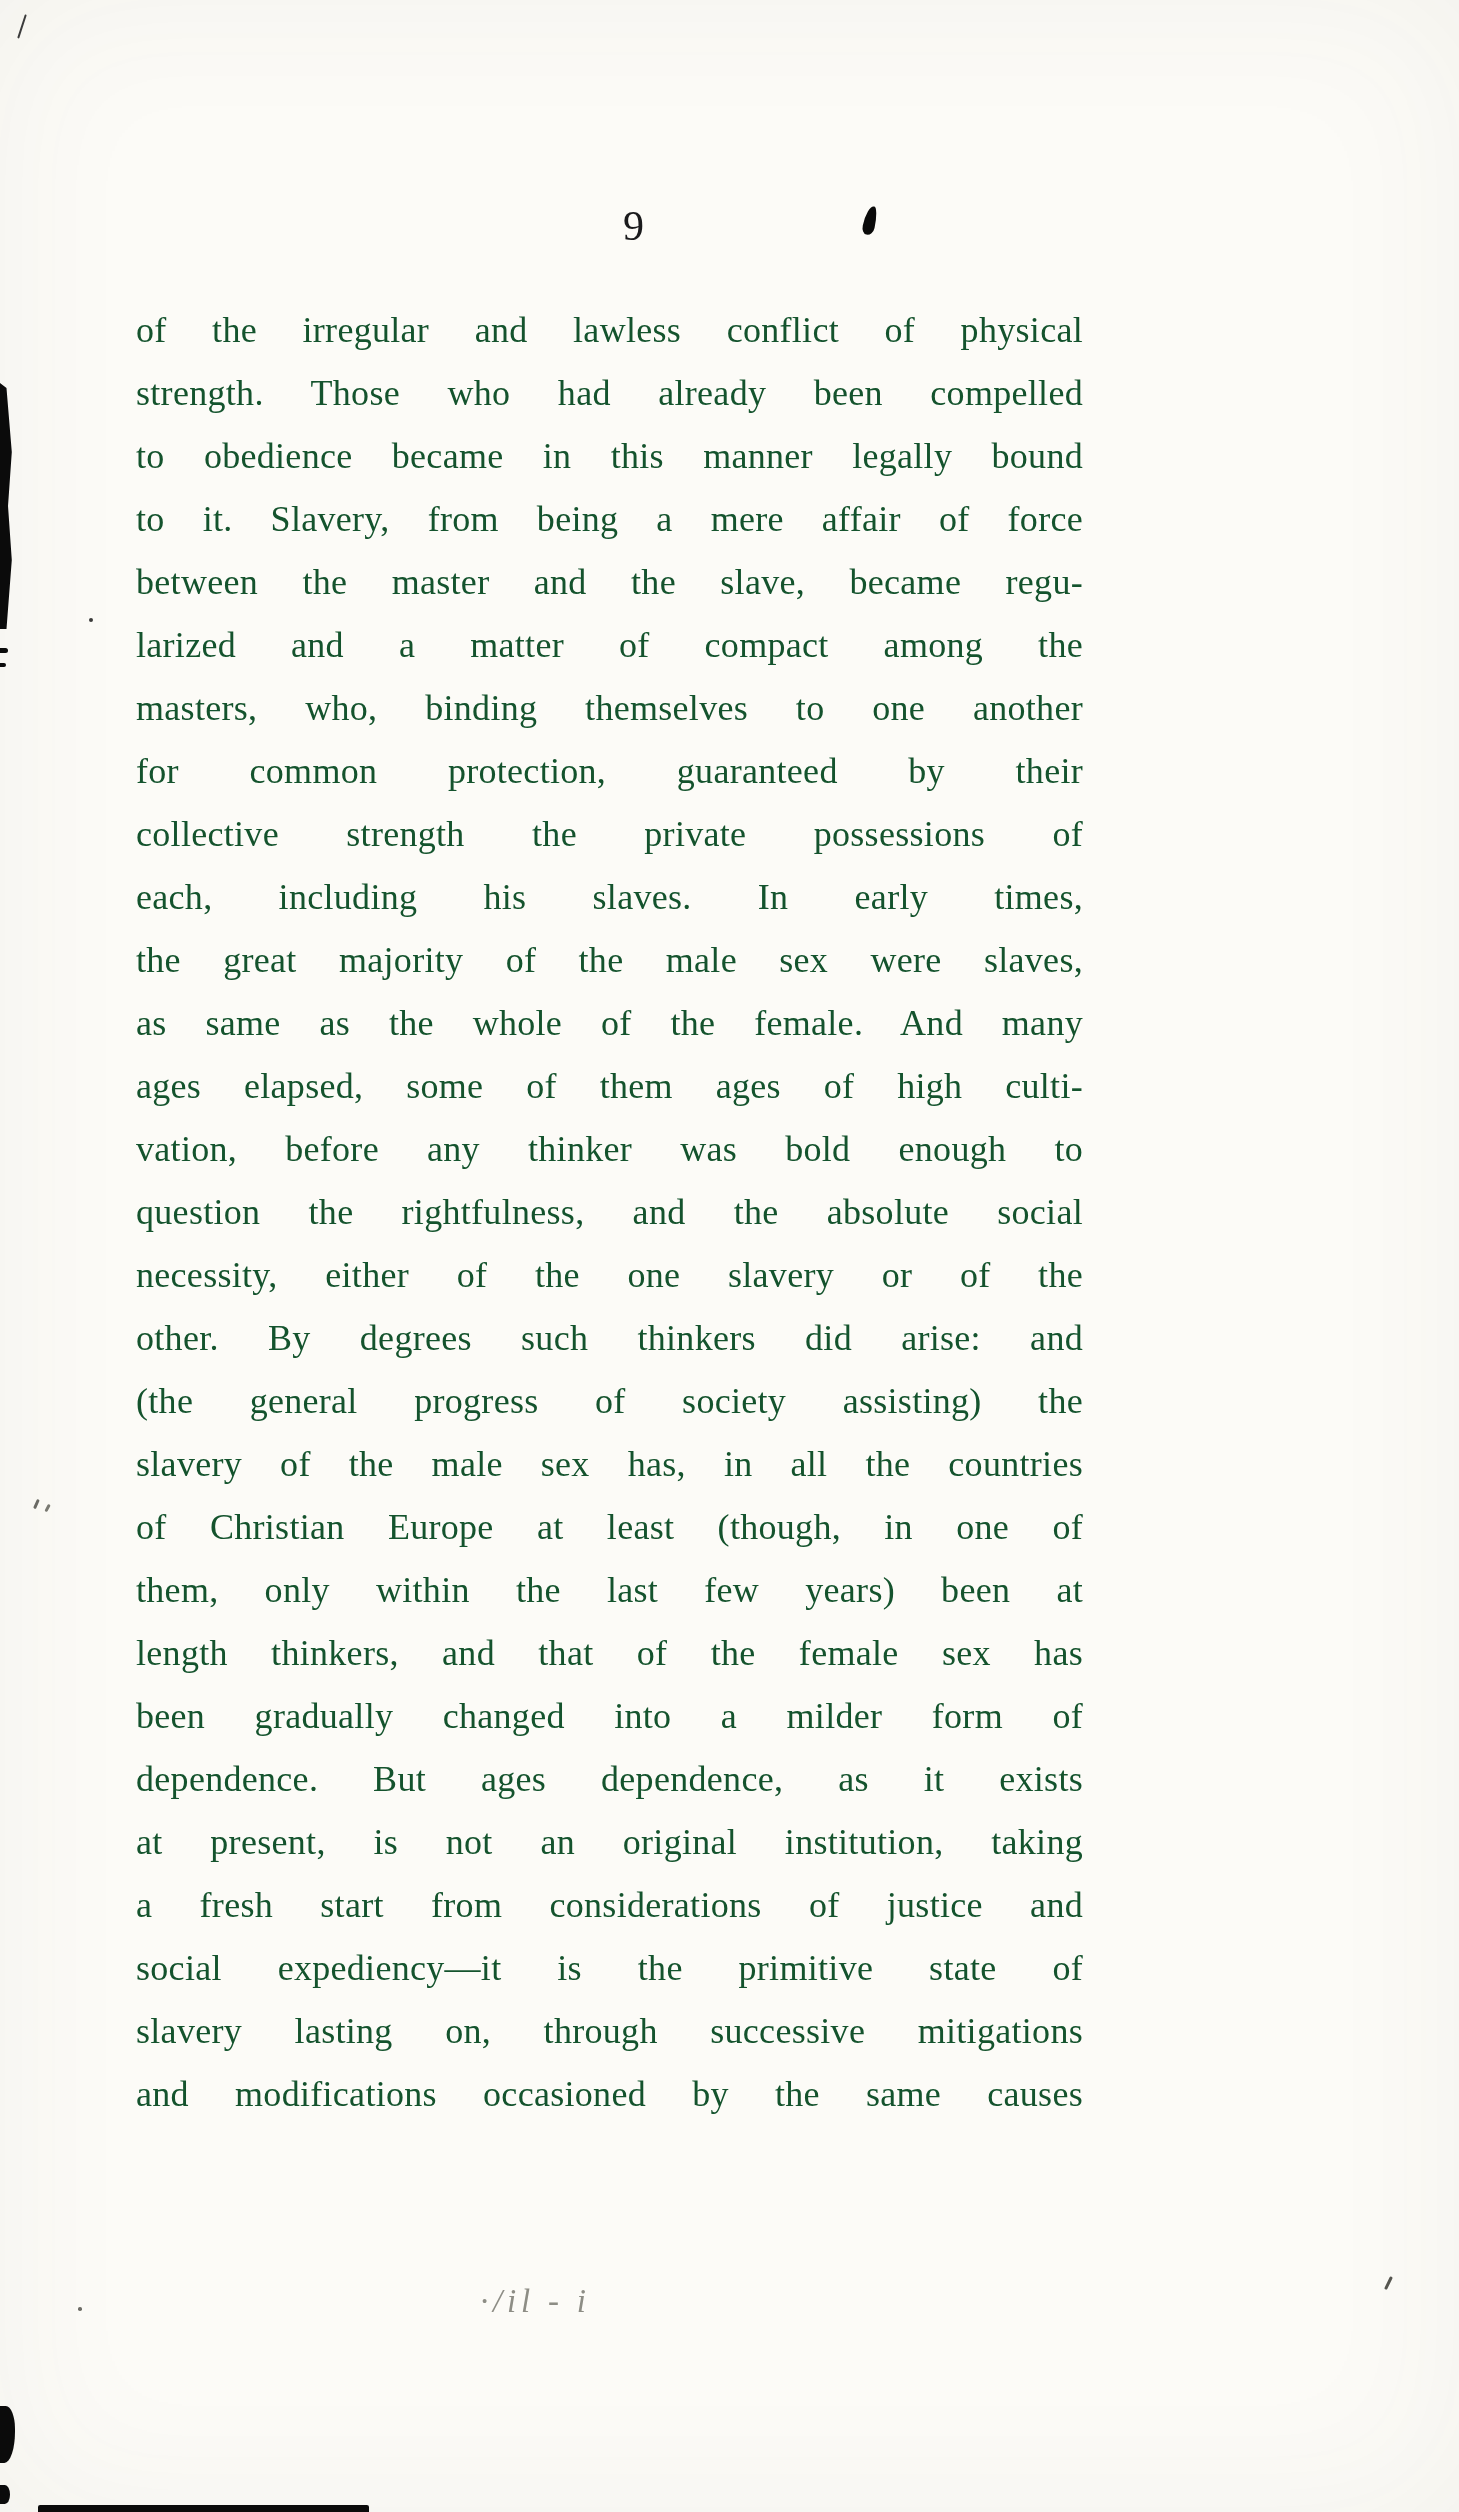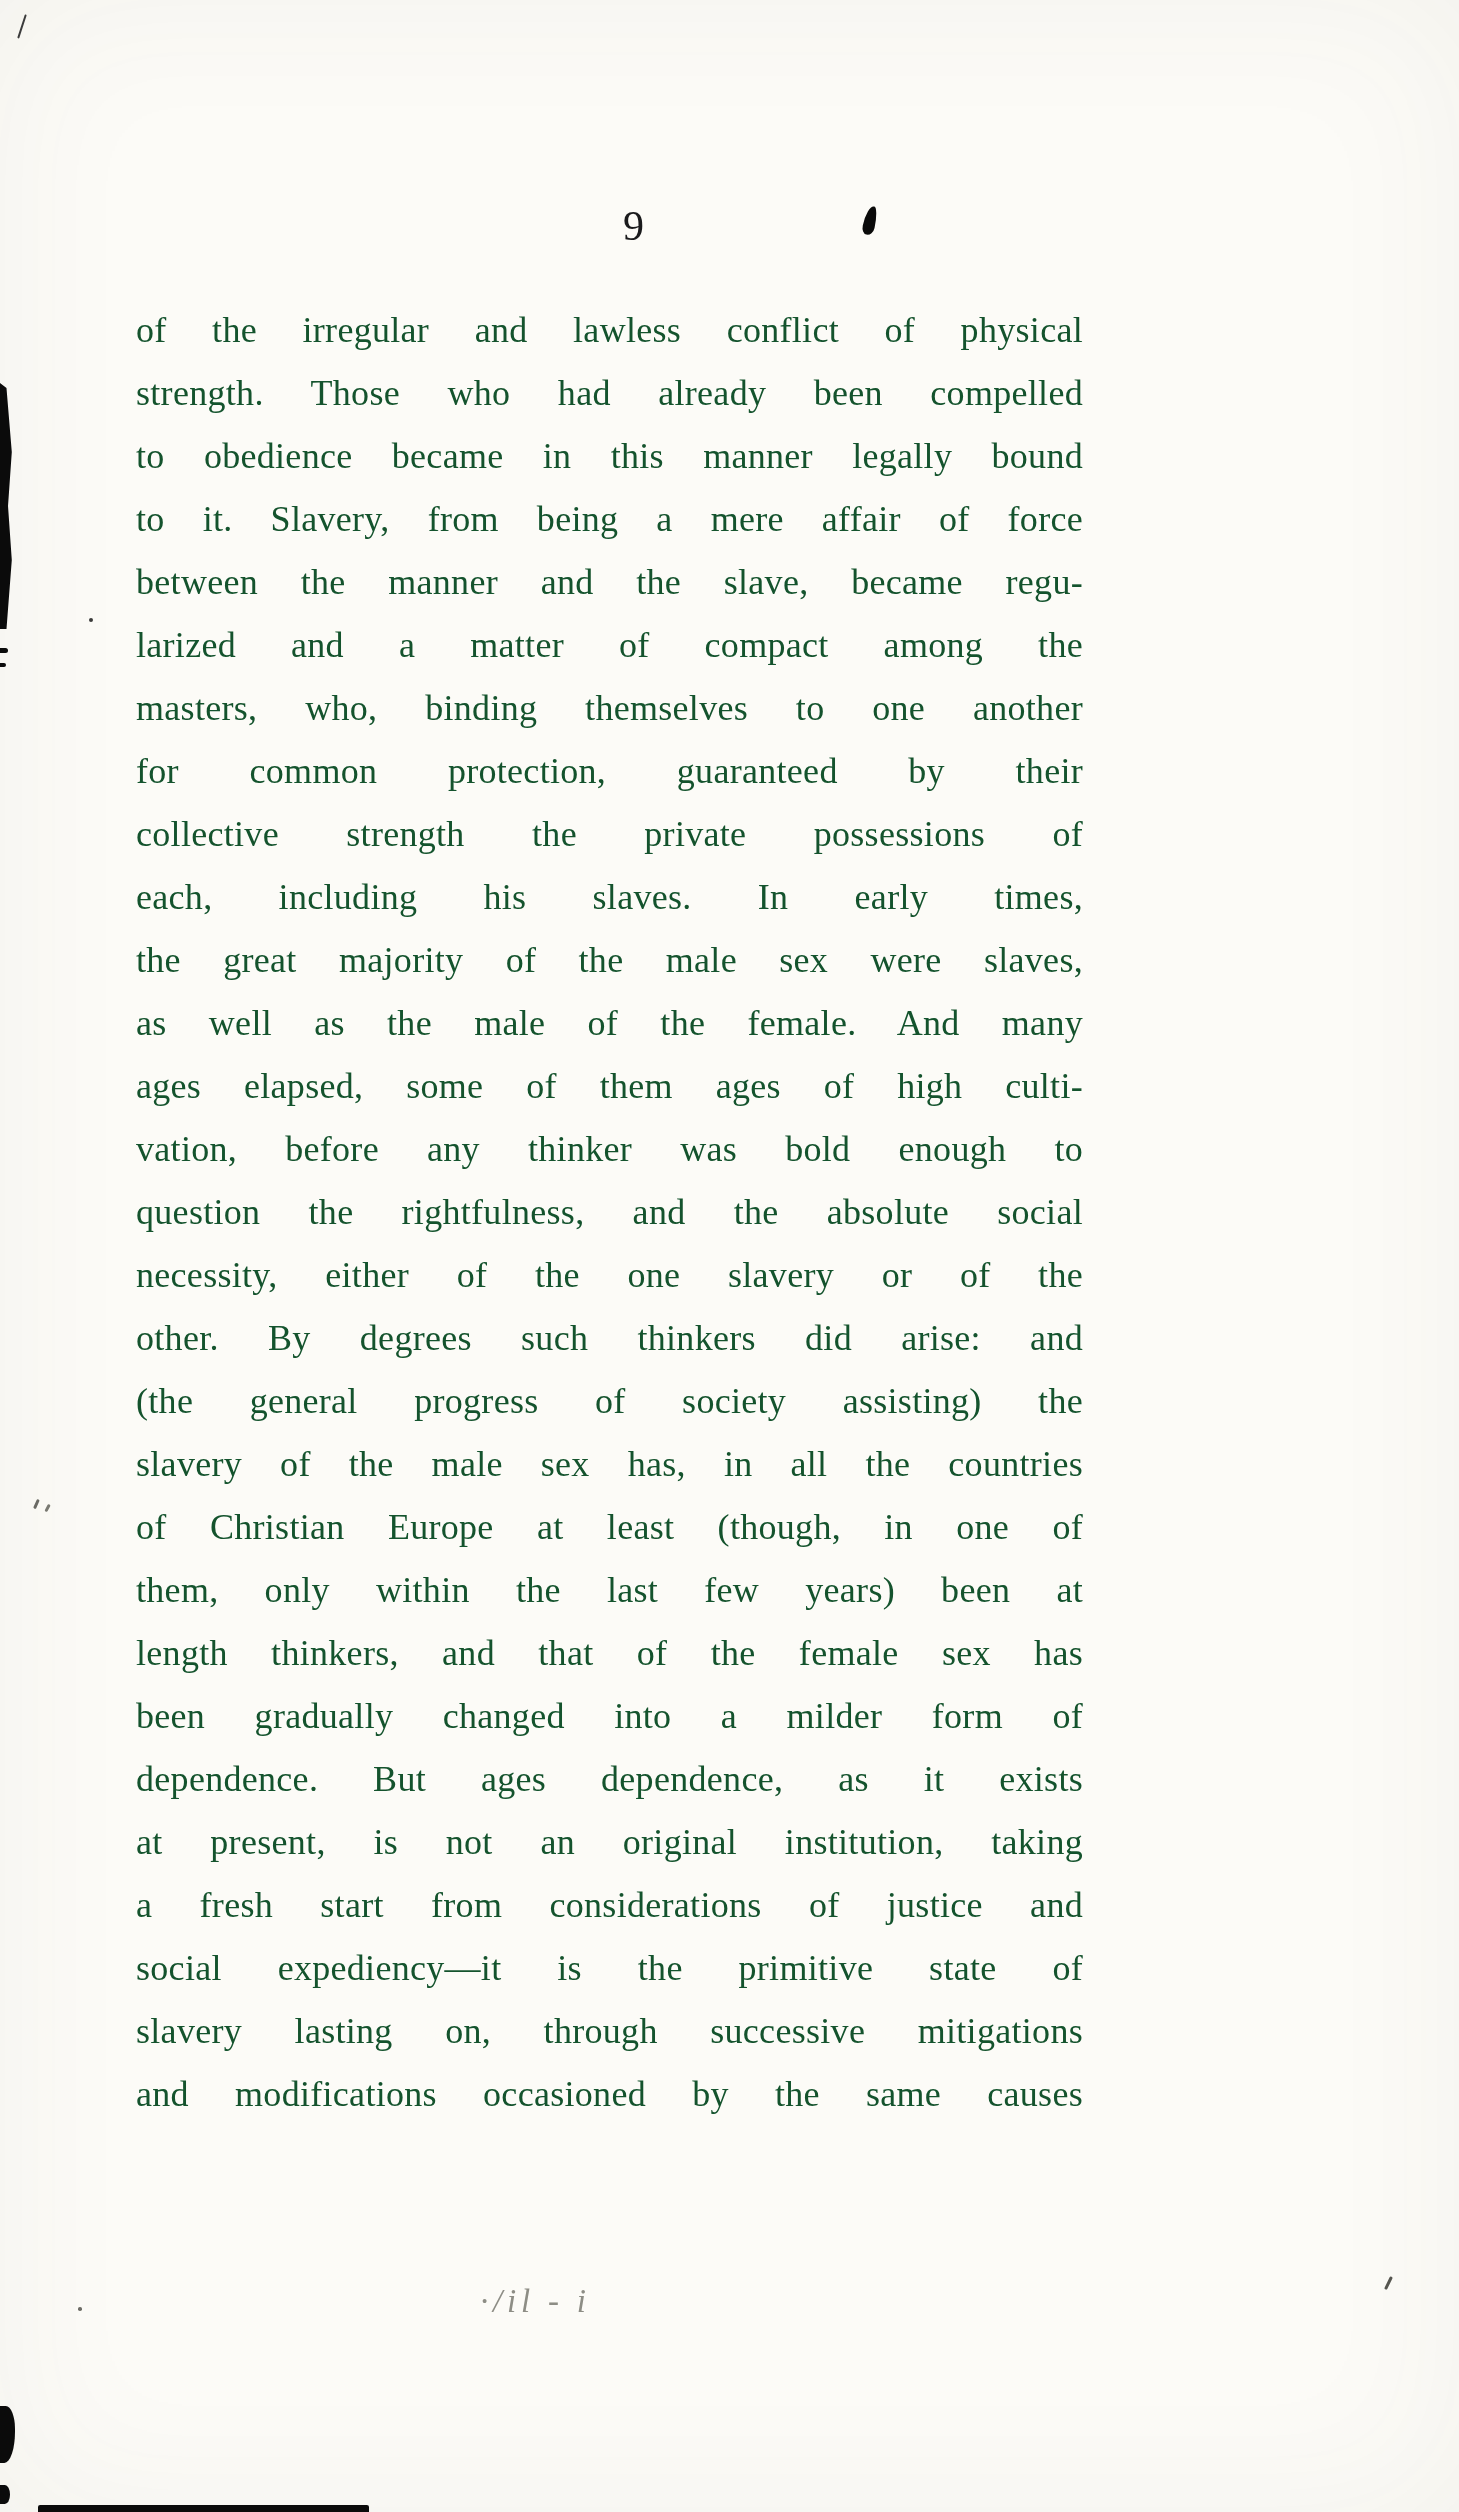--- a/index.html
+++ b/index.html
@@ -117,28 +117,28 @@
   <div class="mark bottom-left-blob-2"></div>
   <div class="mark bottom-edge-bar"></div>
 
   <div class="page-number">9</div>
 
   <div class="text-block">
     <div class="line">of the irregular and lawless conflict of physical</div>
     <div class="line">strength.  Those who had already been compelled</div>
     <div class="line">to obedience became in this manner legally bound</div>
     <div class="line">to it.  Slavery, from being a mere affair of force</div>
-    <div class="line">between the manner and the slave, became regu-</div>
+    <div class="line">between the master and the slave, became regu-</div>
     <div class="line">larized and a matter of compact among the</div>
     <div class="line">masters, who, binding themselves to one another</div>
     <div class="line">for common protection, guaranteed by their</div>
     <div class="line">collective strength the private possessions of</div>
     <div class="line">each, including his slaves.  In early times,</div>
     <div class="line">the great majority of the male sex were slaves,</div>
-    <div class="line">as well as the male of the female.  And many</div>
+    <div class="line">as same as the whole of the female.  And many</div>
     <div class="line">ages elapsed, some of them ages of high culti-</div>
     <div class="line">vation, before any thinker was bold enough to</div>
     <div class="line">question the rightfulness, and the absolute social</div>
     <div class="line">necessity, either of the one slavery or of the</div>
     <div class="line">other.  By degrees such thinkers did arise: and</div>
     <div class="line">(the general progress of society assisting) the</div>
     <div class="line">slavery of the male sex has, in all the countries</div>
     <div class="line">of Christian Europe at least (though, in one of</div>
     <div class="line">them, only within the last few years) been at</div>
     <div class="line">length thinkers, and that of the female sex has</div>

